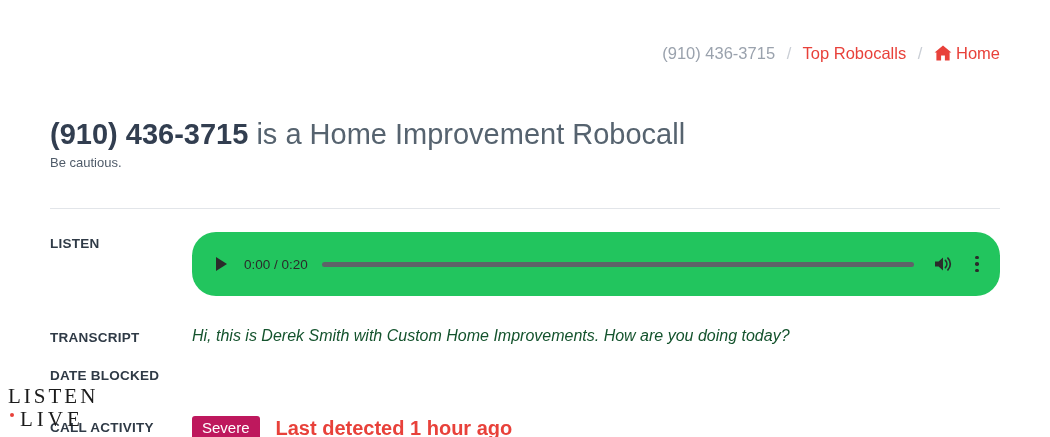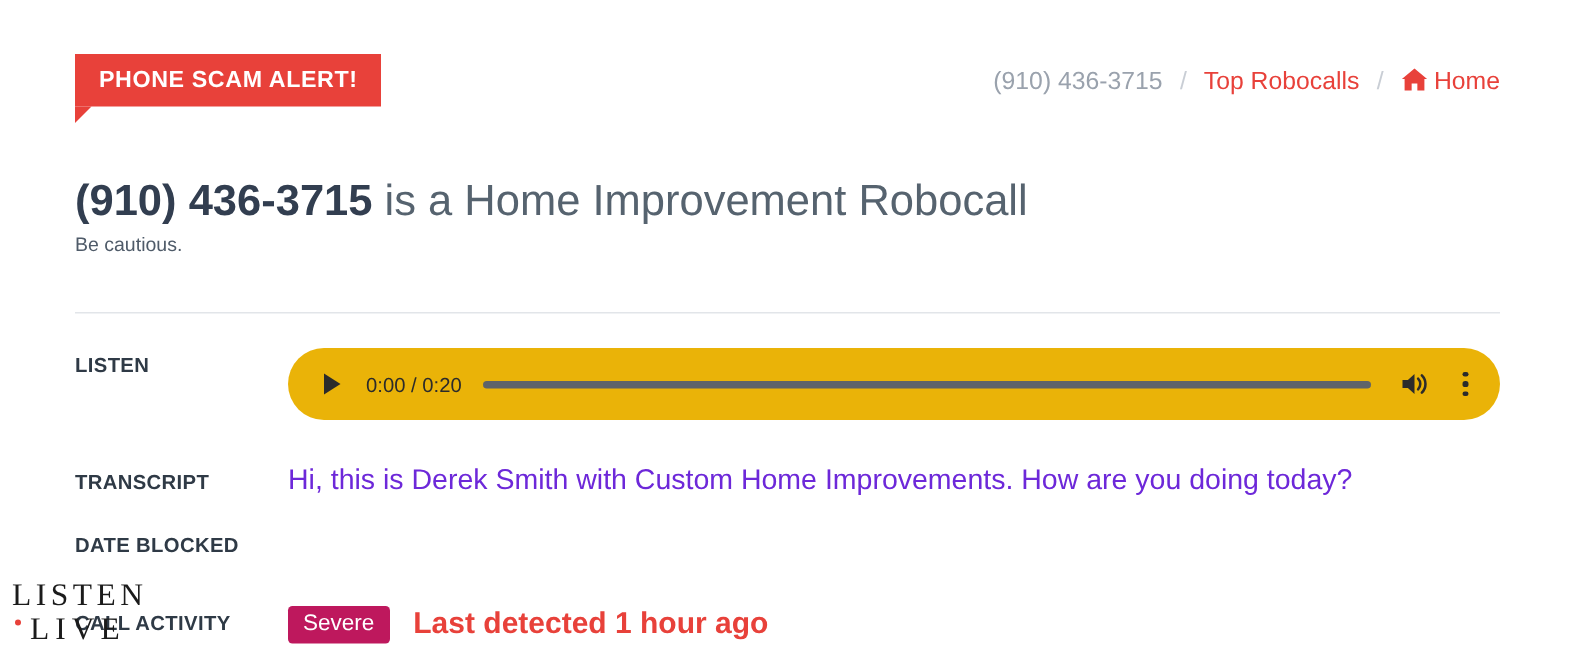--- a/index.html
+++ b/index.html
@@ -130,22 +130,22 @@
     color: #2f3a46;
     text-transform: uppercase;
     padding-top: 4px;
   }
   .row-value { flex: 1 1 auto; }
 
   
   .row-listen { margin-bottom: 30px; }
   .audio-player {
     position: relative;
-    height: 48px;
-    background: #eab308;
+    height: 64px;
+    background: #22c55e;
     border-radius: 24px;
     display: flex;
     align-items: center;
     padding: 0 14px 0 16px;
   }
   .play-btn {
     width: 26px;
     height: 26px;
     display: flex;
     align-items: center;
@@ -188,22 +188,23 @@
     display: block;
     width: 3.5px;
     height: 3.5px;
     border-radius: 50%;
     background: #2b2b2b;
   }
 
   
   .row-transcript { margin-bottom: 19px; }
   .transcript-text {
-    font-size: 19px;
-    color: #6d28d9;
+    font-size: 16px;
+    font-style: italic;
+    color: #14532d;
     line-height: 1.2;
   }
 
   
   .row-date { margin-bottom: 33px; }
   .date-text {
     font-size: 16.5px;
     color: #a3aab4;
   }
 
@@ -261,21 +262,20 @@
     height: 4px;
     border-radius: 50%;
     background: #e8413a;
   }
 </style>
 </head>
 <body>
 
 <div class="top-row">
 
-  <div class="alert-ribbon">PHONE SCAM ALERT!</div>
 
   <div class="breadcrumb">
     <span class="crumb-muted">(910) 436-3715</span>
     <span class="crumb-sep">/</span>
     <a class="crumb-link" href="#">Top Robocalls</a>
     <span class="crumb-sep">/</span>
     <a class="crumb-link" href="#"><span class="home-icon"><svg width="18" height="16" viewBox="0 0 18 16" aria-hidden="true">
             <path d="M9 0.6 L17.4 7.6 L15.6 7.6 L15.6 15.4 L10.9 15.4 L10.9 10.6 L7.1 10.6 L7.1 15.4 L2.4 15.4 L2.4 7.6 L0.6 7.6 Z" fill="#e8413a"></path>
           </svg></span><span>Home</span></a>
   </div>

